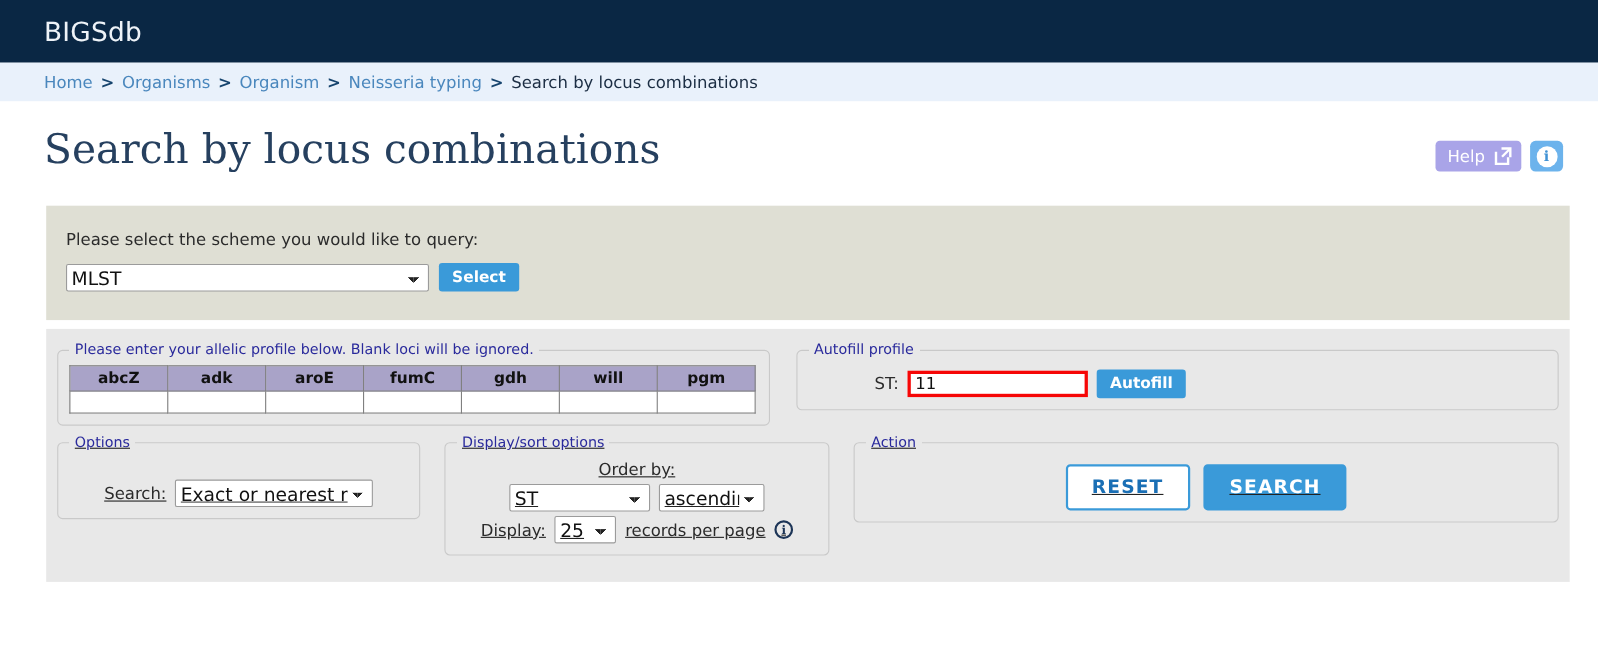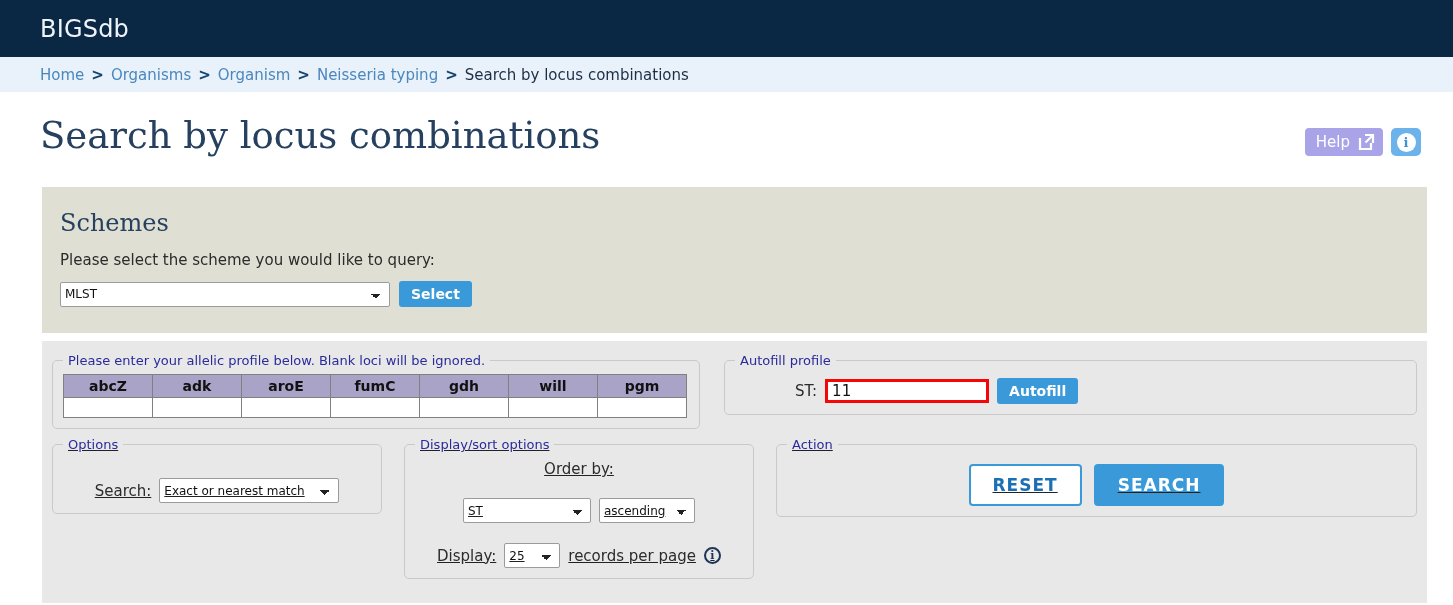--- a/index.html
+++ b/index.html
@@ -131,21 +131,21 @@
     margin-bottom: 12px;
   }
   .scheme-row {
     display: flex;
     align-items: center;
     gap: 9px;
   }
 
   select {
     font-family: "DejaVu Sans", sans-serif;
-    font-size: 12px;
+    font-size: 17px;
     background: #ffffff;
     border: 1px solid #9b9b9b;
     border-radius: 2px;
     padding: 3px 4px;
     color: #111111;
     box-sizing: border-box;
     height: 25px;
     appearance: none;
     -webkit-appearance: none;
     background-image:
@@ -277,21 +277,21 @@
   }
   #search-mode { width: 180px; }
 
   .disp-center { text-align: center; }
   .disp-label { font-size: 15px; color: #2b2b2b; margin-top: 4px; }
   .disp-row {
     display: flex;
     align-items: center;
     justify-content: center;
     gap: 8px;
-    margin-top: 20px;
+    margin-top: 4px;
   }
   #order-by { width: 128px; }
   #order-dir { width: 96px; }
   #page-size { width: 56px; }
 
   .info-outline {
     width: 17px;
     height: 17px;
     border: 2px solid #1d3557;
     border-radius: 50%;
@@ -371,21 +371,20 @@
     </span>
   </div>
   <div class="info-btn">
     <span class="info-circle-filled">i</span>
   </div>
 </div>
 
 <h1 class="page-title">Search by locus combinations</h1>
 
 <div class="panel-schemes">
-  <div class="panel-title">Schemes</div>
   <div class="panel-text">Please select the scheme you would like to query:</div>
   <div class="scheme-row">
     <select id="scheme-select">
       <option>MLST</option>
     </select>
     <button class="btn-blue">Select</button>
   </div>
 </div>
 
 <div class="panel-form">

